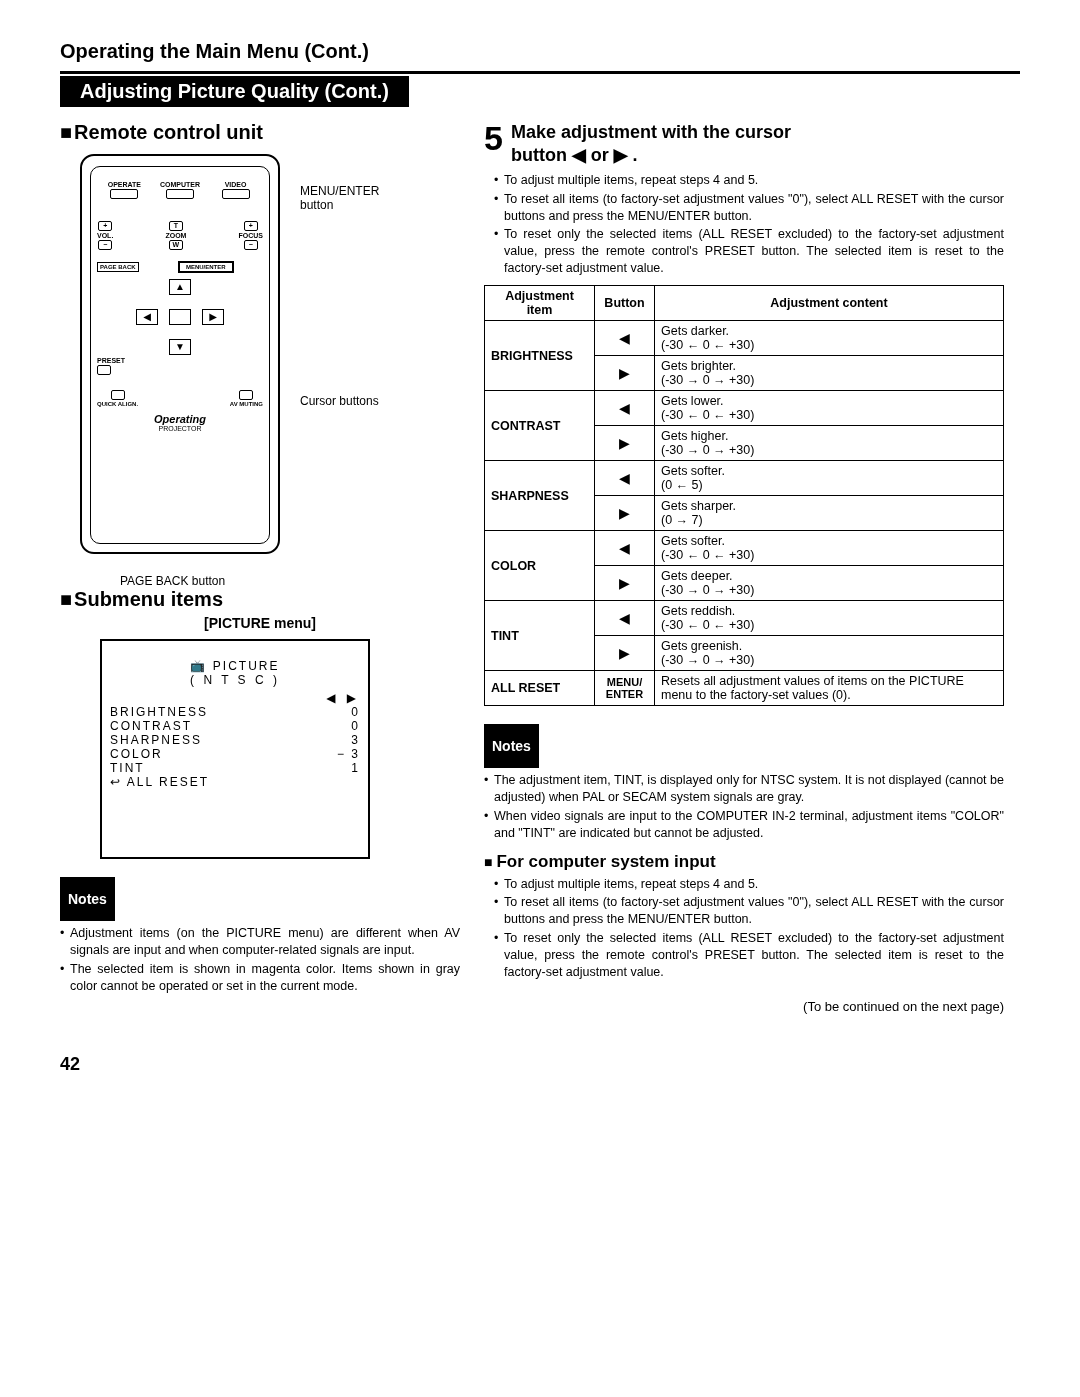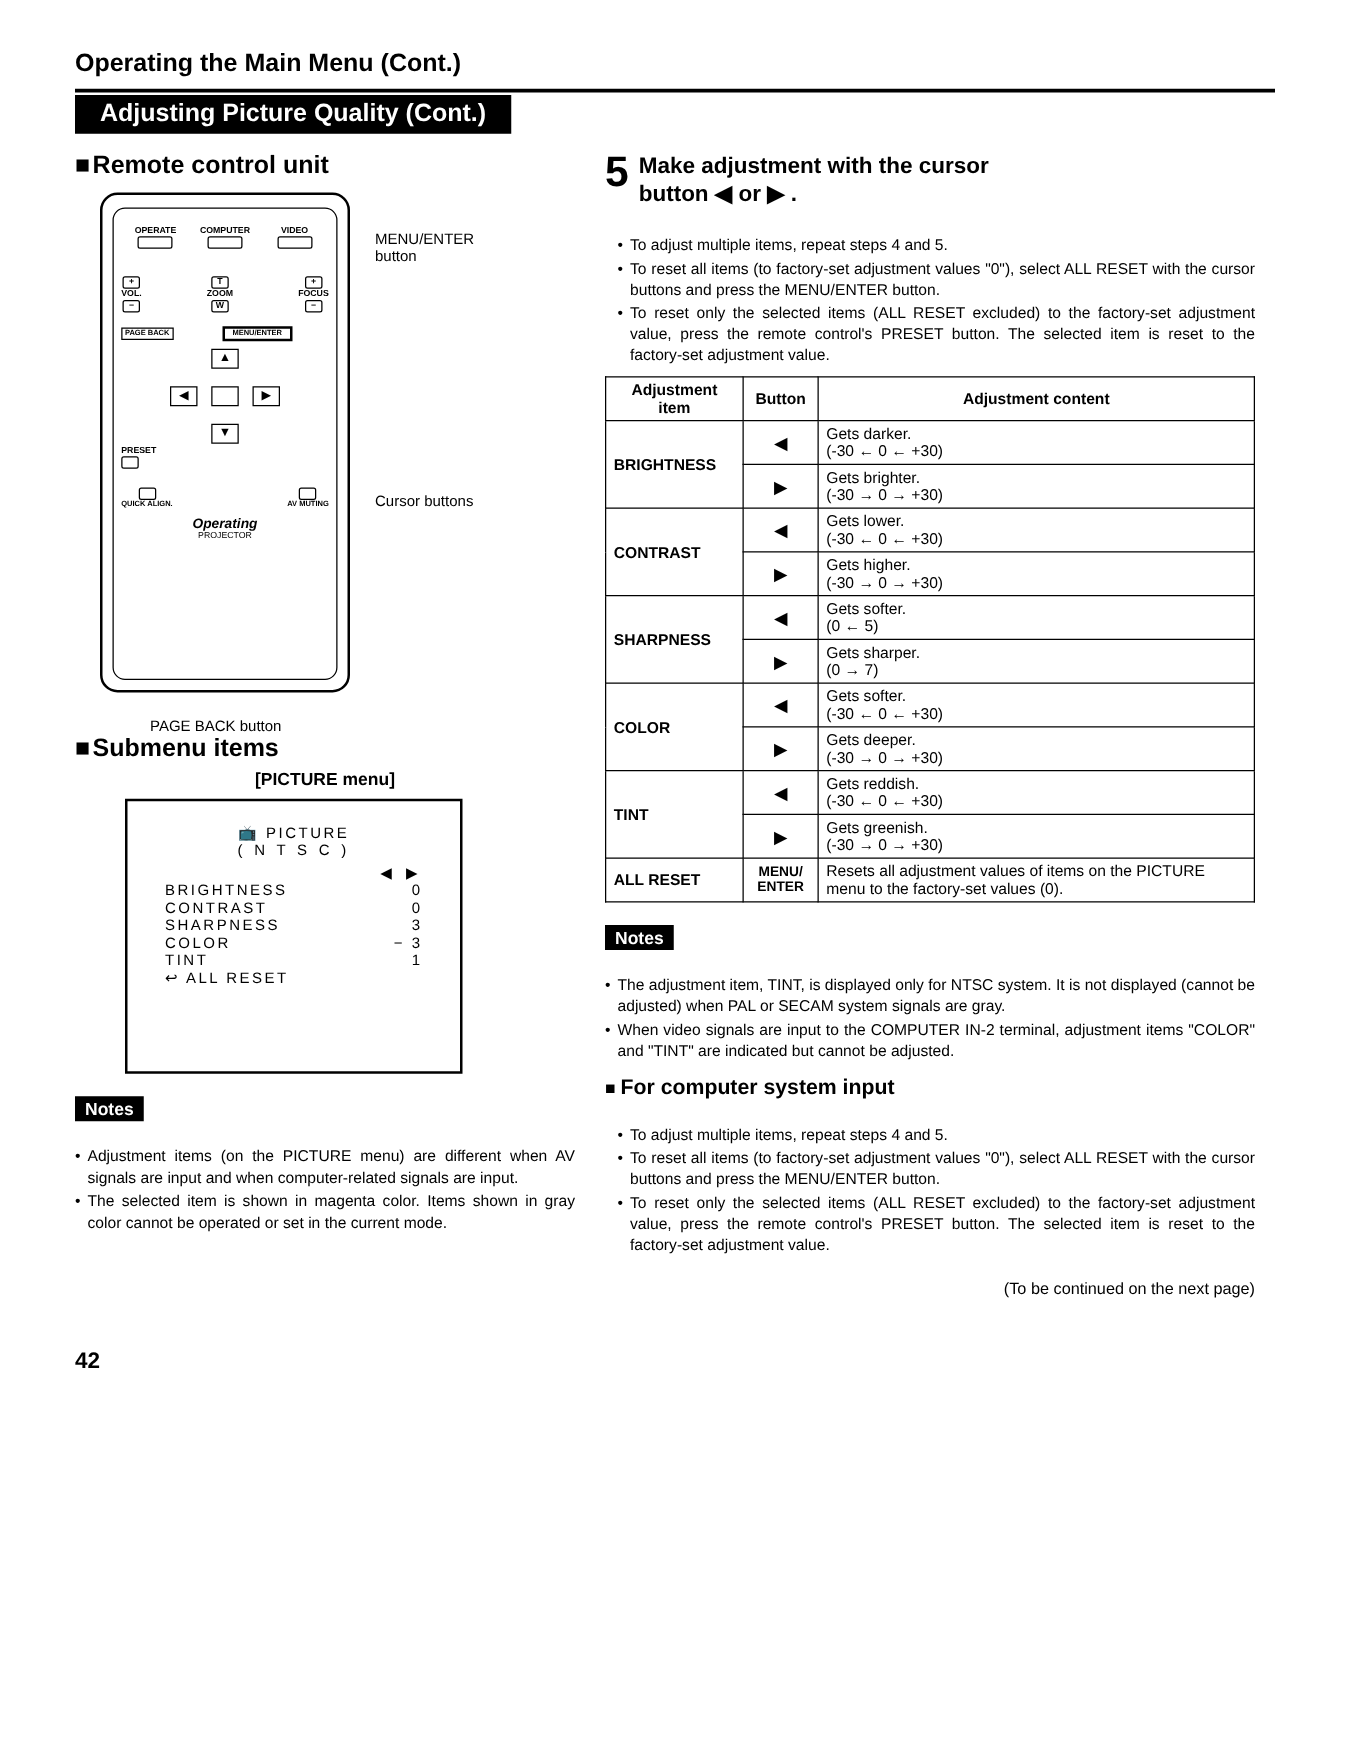--- a/index.html
+++ b/index.html
@@ -34,27 +34,27 @@
   .rc-sec { text-align:center; }
   .rc-btn { border:1px solid #000; height:10px; width:28px; margin:1px auto; border-radius:2px; }
   .rc-btn-sm { border:1px solid #000; height:10px; width:14px; margin:1px auto; border-radius:2px; }
   .rc-pad { width:100px; height:80px; margin:4px auto; position:relative; }
   .rc-arrow { position:absolute; border:1px solid #000; width:22px; height:16px; text-align:center; line-height:14px; font-size:10px; }
   .rc-menuenter { border:2px solid #000; font-size:6px; font-weight:bold; text-align:center; padding:1px 2px; width:56px; margin:2px auto; }
   .submenu-head { font-size: 20px; font-weight: bold; margin-top: 34px; }
   .picture-menu-caption { font-weight: bold; font-size: 14px; text-align:center; margin-top:4px; }
   .picture-menu-box {
     border:2px solid #000; width:270px; height:220px; margin:8px auto 0 40px;
-    padding:18px 30px; font-family: Arial; font-size:12px; letter-spacing:2px;
+    padding:18px 8px; font-family: Arial; font-size:12px; letter-spacing:2px;
   }
   .picture-menu-box .title { text-align:center; font-weight:normal; }
   .picture-menu-box .sub { text-align:center; letter-spacing:3px; margin-bottom:4px; }
   .pm-row { display:flex; justify-content:space-between; letter-spacing:2px; }
-  .notes-tag { background:#000; color:#fff; font-weight:bold; padding:2px 8px; display:inline-block; font-size:14px; margin-top:18px; }
-  ul.notes { list-style: none; padding-left: 0; margin-top:20px; }
+  .notes-tag { background:#000; color:#fff; font-weight:bold; padding:14px 8px; display:inline-block; font-size:14px; margin-top:18px; }
+  ul.notes { list-style: none; padding-left: 0; margin-top:4px; }
   ul.notes li { font-size:12.5px; line-height:1.35; text-align:justify; position:relative; padding-left:10px; margin-bottom:2px;}
   ul.notes li::before { content:"•"; position:absolute; left:0; }
   .step5 { display:flex; gap:8px; align-items:flex-start; }
   .step5 .num { font-size:34px; font-weight:bold; line-height:1; }
   .step5 .txt { font-size:18px; font-weight:bold; line-height:1.3; }
   .subhead { font-weight:bold; font-size:17px; margin-top:10px; }
   .adj-table { border-collapse:collapse; width:100%; margin-top:8px; font-size:12.5px; }
   .adj-table th, .adj-table td { border:1px solid #000; padding:3px 6px; vertical-align:middle; }
   .adj-table th { font-weight:bold; text-align:center; }
   .adj-table .item { font-weight:bold; text-align:left; width:110px; }

